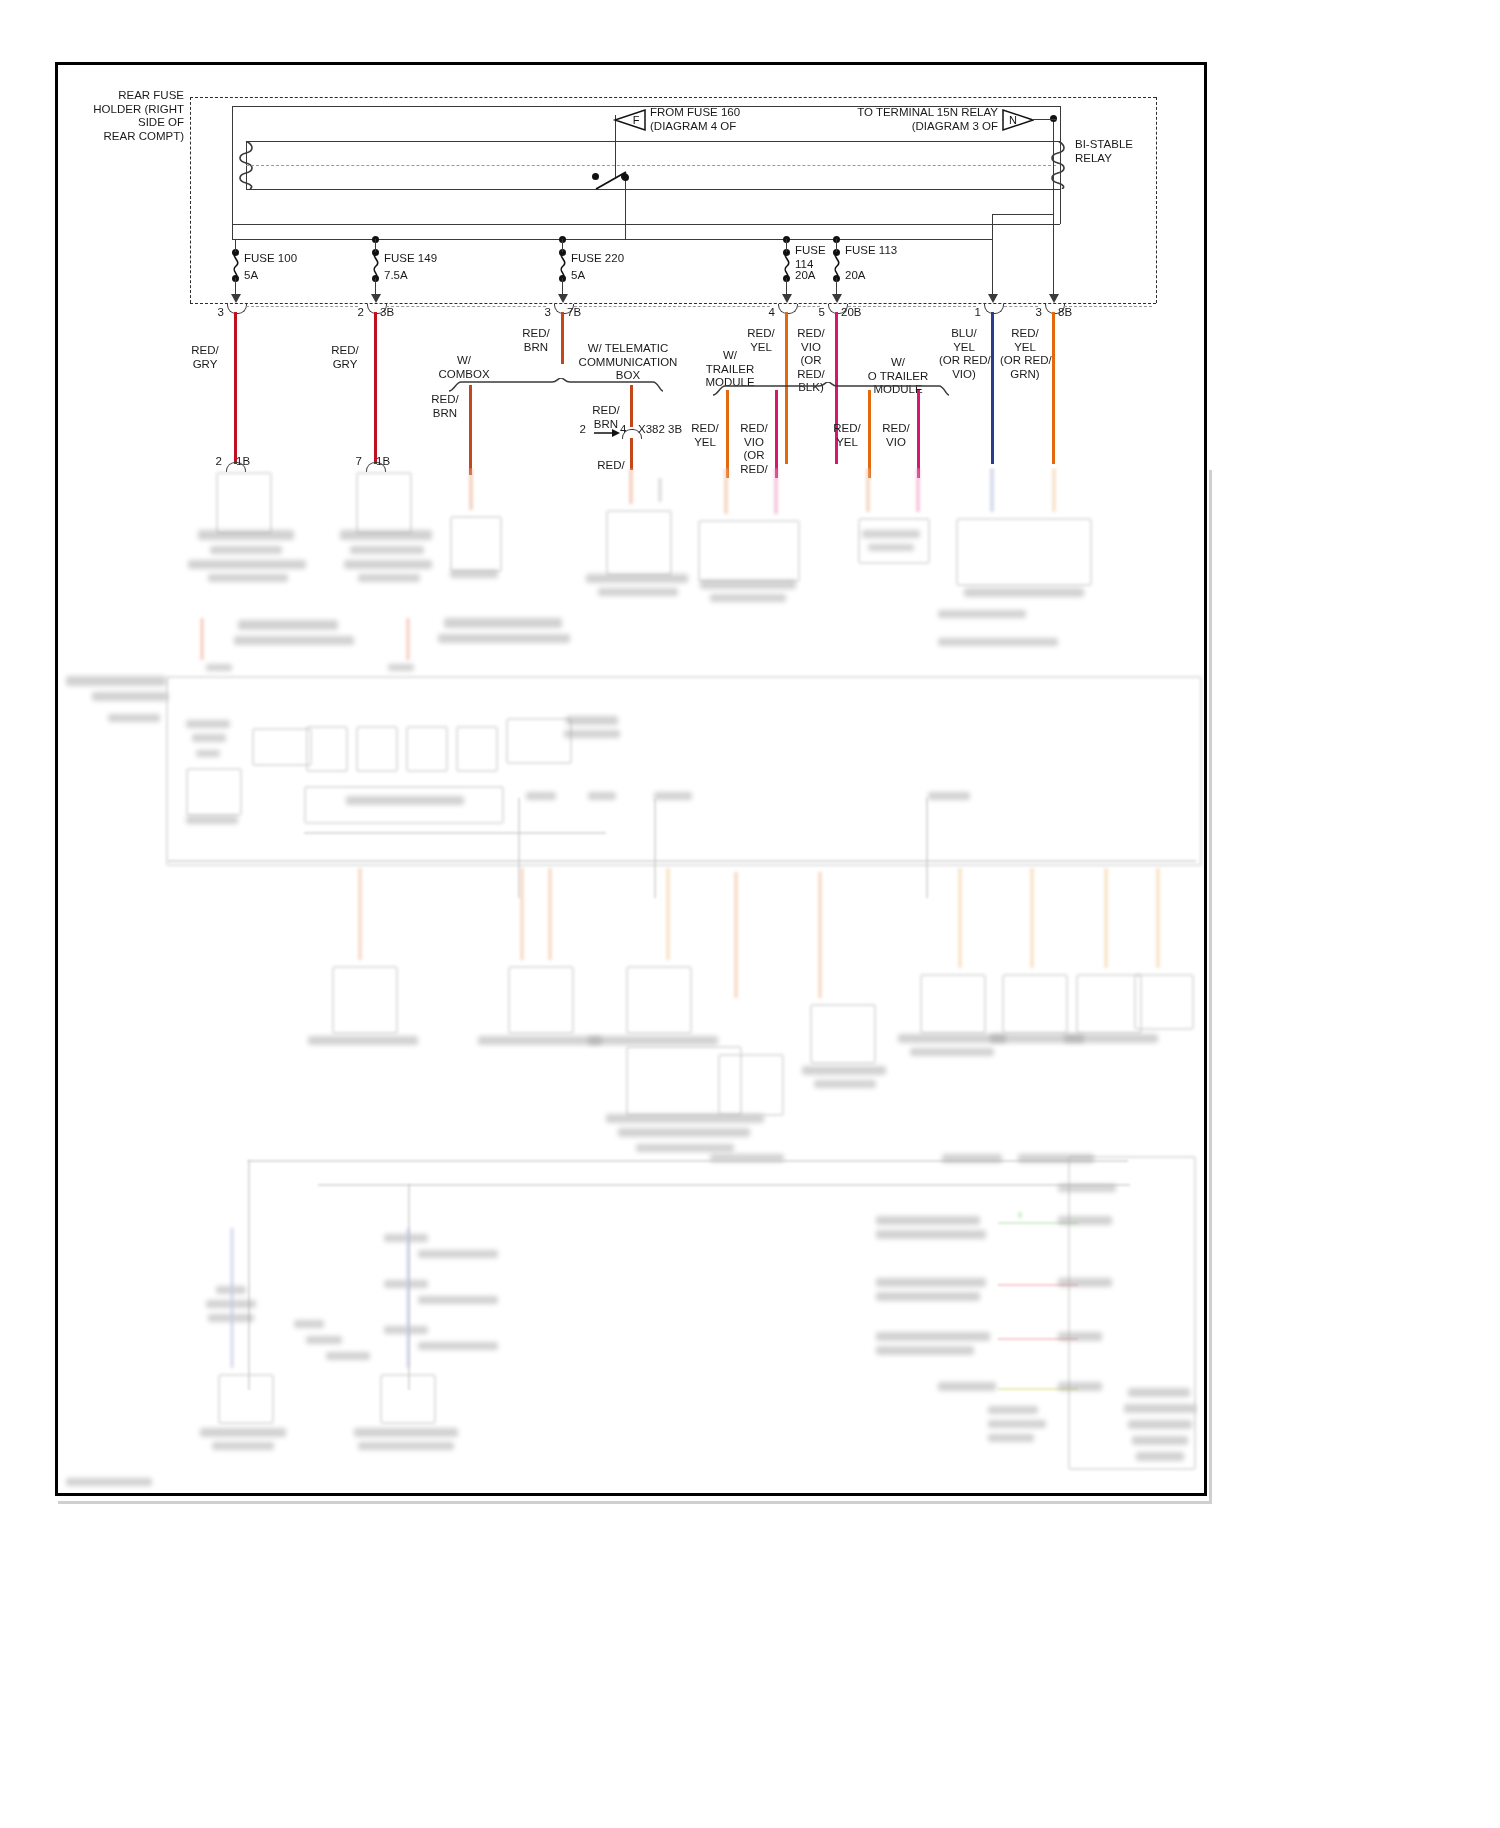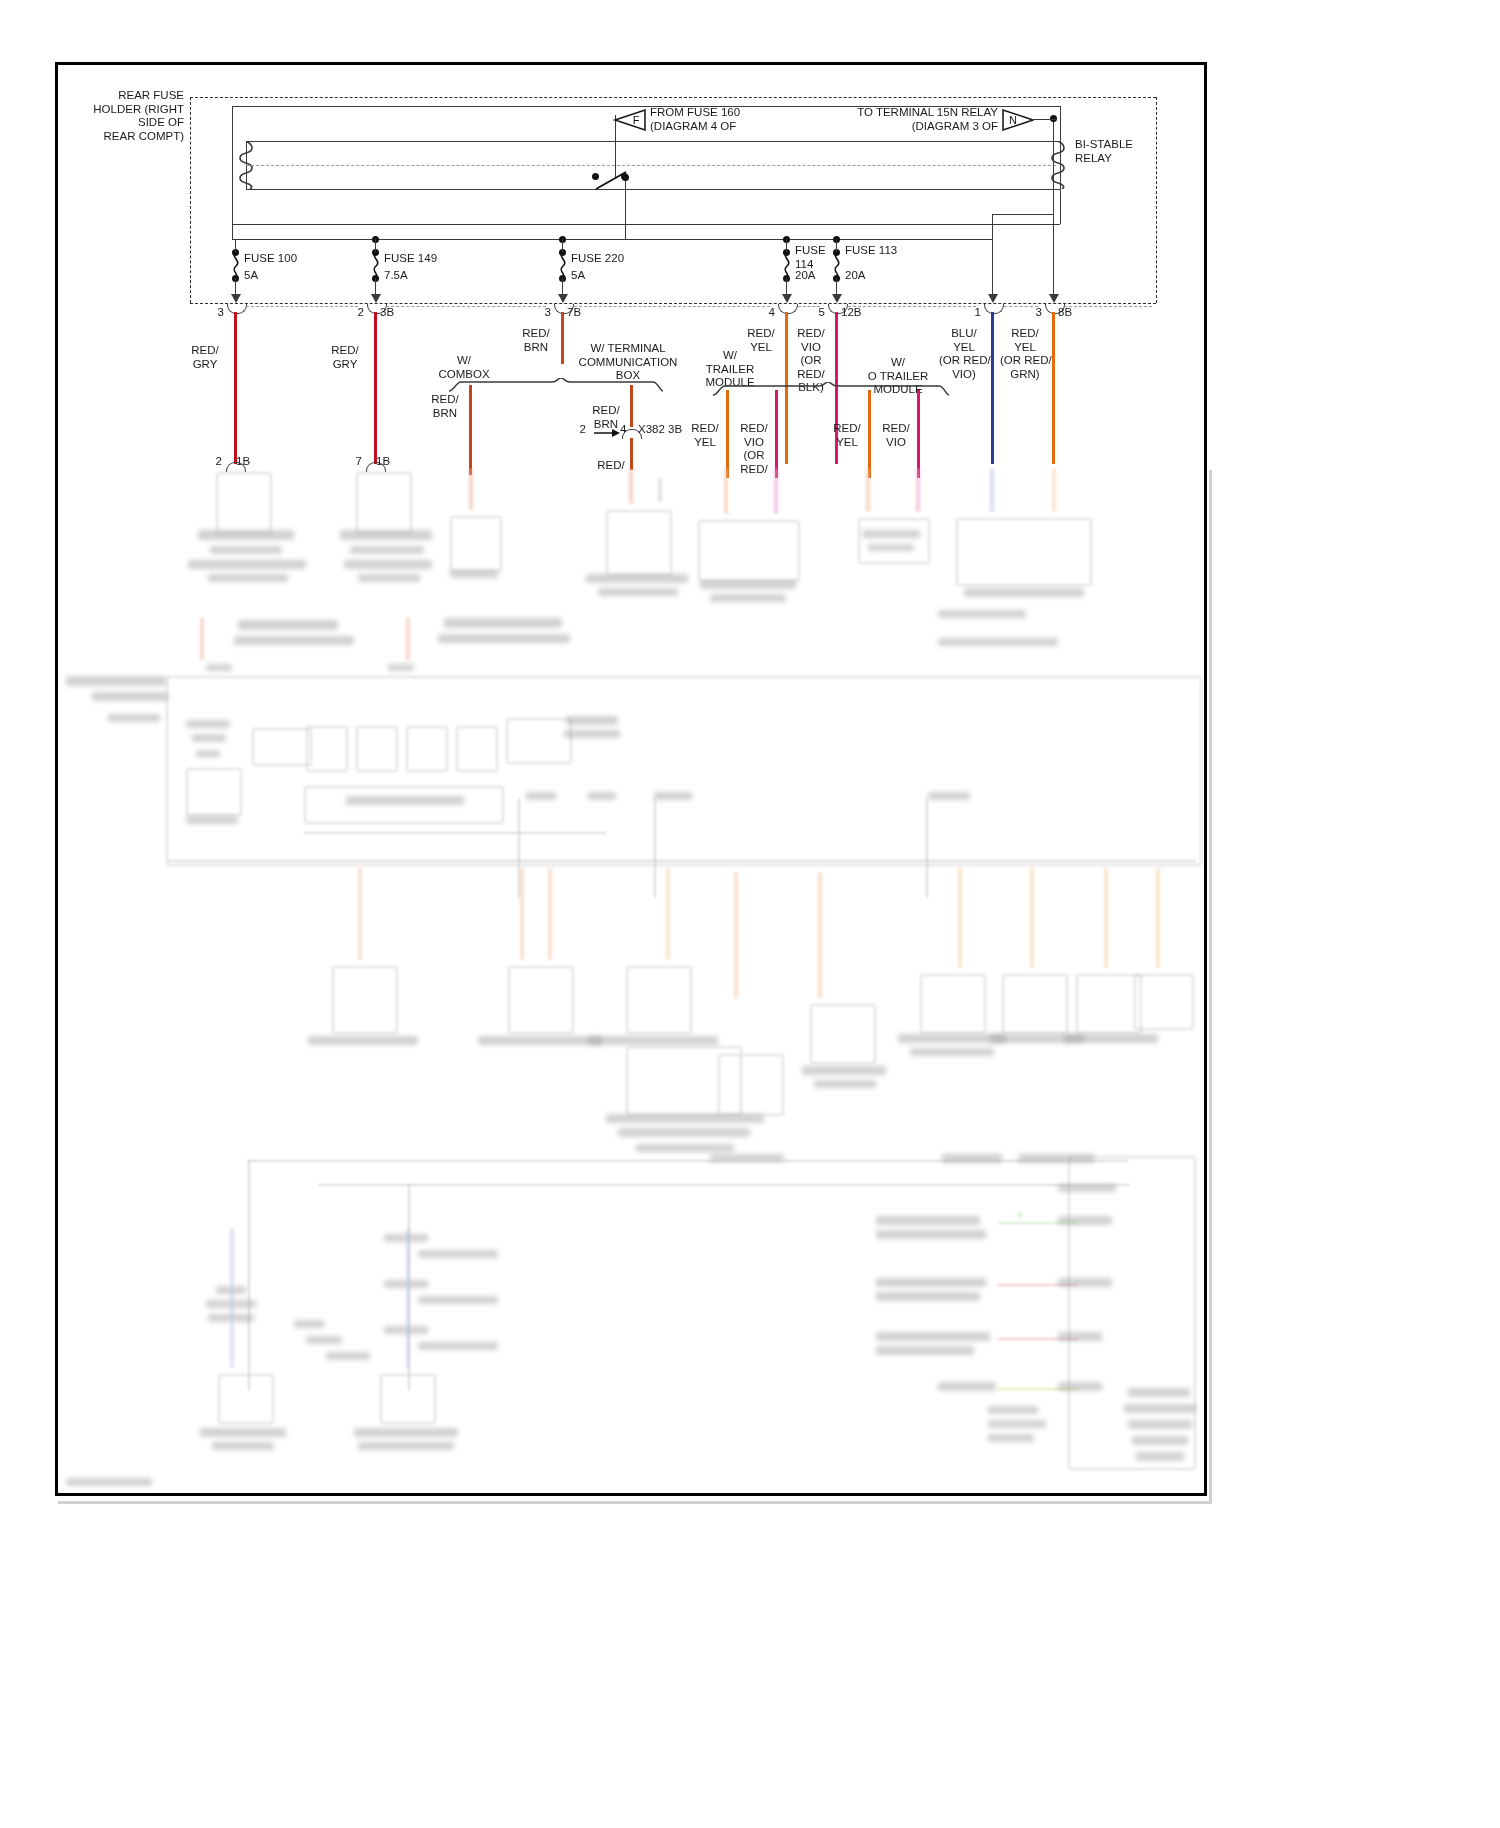--- a/index.html
+++ b/index.html
@@ -218,21 +218,21 @@
         <path d="M6 0 C0 5,12 9,6 14 C0 19,10 22,6 26" fill="none" stroke="#111" stroke-width="1.6"></path>
       </svg>
   </div>
   <div class="dot" style="left:833px;top:275px;"></div>
   <div class="vline" style="left:836px;top:278px;height:18px;"></div>
   <div class="arrowdown" style="left:832px;top:294px;"></div>
   <div class="lbl" style="left:845px;top:244px;width:90px;">FUSE 113</div>
   <div class="lbl" style="left:845px;top:269px;width:60px;">20A</div>
   <div class="cupdown" style="left:828px;top:304px;"></div>
   <div class="lbl r" style="left:797px;top:306px;width:28px;text-align:right;">5</div>
-  <div class="lbl" style="left:841px;top:306px;width:34px;">12B</div>
+  <div class="lbl" style="left:841px;top:306px;width:34px;">20B</div>
   <div class="wire" style="left:835px;top:312px;height:152px;background:#d71672;"></div>
   <div class="lbl c" style="left:790px;top:327px;width:42px;text-align:center;">RED/
 VIO
 (OR
 RED/
 BLK)</div>
 
   <div class="vline" style="left:992px;top:239px;height:57px;"></div>
   <div class="arrowdown" style="left:988px;top:294px;"></div>
   <div class="cupdown" style="left:984px;top:304px;"></div>
@@ -257,21 +257,21 @@
   <div class="dashh grey" style="left:246px;top:306px;width:112px;"></div>
   <div class="dashh grey" style="left:386px;top:306px;width:160px;"></div>
   <div class="dashh grey" style="left:574px;top:306px;width:196px;"></div>
   <div class="dashh grey" style="left:798px;top:306px;width:22px;"></div>
   <div class="dashh grey" style="left:848px;top:306px;width:128px;"></div>
   <div class="dashh grey" style="left:1004px;top:306px;width:34px;"></div>
   <div class="dashh grey" style="left:1064px;top:306px;width:88px;"></div>
 
   <div class="lbl c" style="left:424px;top:354px;width:80px;text-align:center;">W/
 COMBOX</div>
-  <div class="lbl c" style="left:566px;top:342px;width:124px;text-align:center;">W/ TERMINAL
+  <div class="lbl c" style="left:566px;top:342px;width:124px;text-align:center;">W/ TELEMATIC
 COMMUNICATION
 BOX</div>
   <div class="brace" style="left:448px;top:378px;width:216px;">
     <svg width="216" height="14" viewBox="0 0 216 14" preserveAspectRatio="none">
       <path d="M1 13 C6 13,8 4,13 4 L104 4 C109 4,110 0,113 0 C116 0,117 4,122 4 L205 4 C210 4,212 13,215 13" fill="none" stroke="#3a3a3a" stroke-width="1.5"></path>
     </svg>
   </div>
 
   <div class="wire" style="left:469px;top:385px;height:90px;background:#c4471a;"></div>
   <div class="lbl c" style="left:424px;top:393px;width:42px;text-align:center;">RED/

